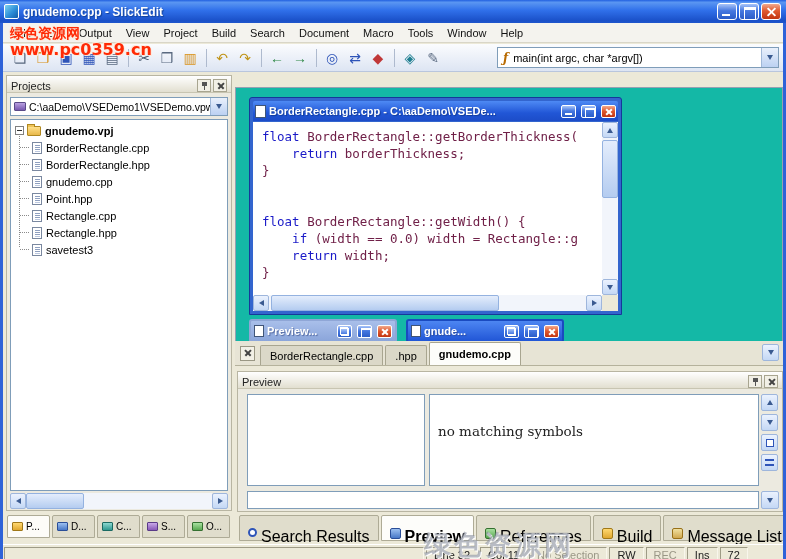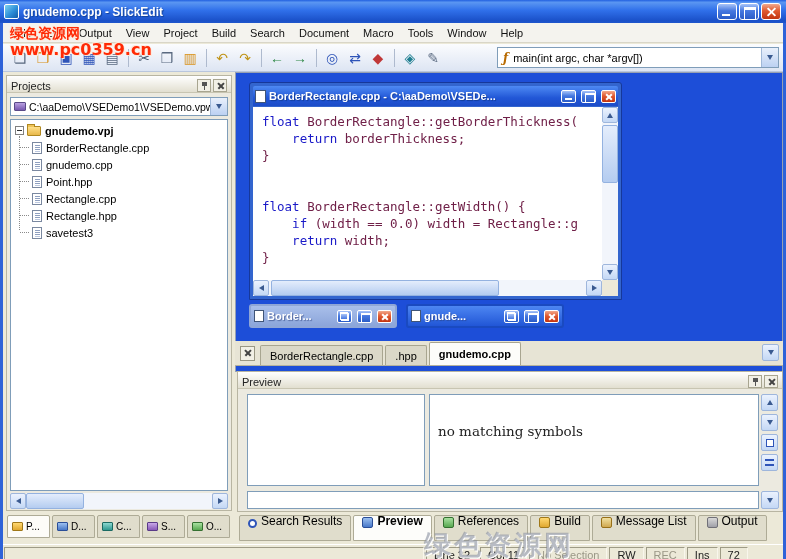--- a/index.html
+++ b/index.html
@@ -108,21 +108,21 @@
     display:flex; align-items:center; gap:3px; padding:0 4px; font-size:10px; }
   .ltab.active { background:#FDFCF8; }
   .lti { width:11px; height:9px; flex:none; border-radius:1px; }
   .lti-p { background:linear-gradient(#FFD870,#E0A830); border:1px solid #A07818; }
   .lti-d { background:linear-gradient(#9CC0F0,#4878C8); border:1px solid #2A4E98; }
   .lti-c { background:linear-gradient(#8CD8D0,#2E9890); border:1px solid #1A6A62; }
   .lti-s { background:linear-gradient(#C8A8E8,#8858B8); border:1px solid #5A3A88; }
   .lti-o { background:linear-gradient(#A8E0A0,#58A850); border:1px solid #347030; }
 
   
-  .mdi { position:absolute; left:232px; top:49px; width:548px; height:300px; background:#1d4ed8;
+  .mdi { position:absolute; left:232px; top:64px; width:548px; height:267px; background:#14b8a6;
     border:1px solid #96A0B2; }
   .echild { position:absolute; left:13px; top:9px; width:373px; height:218px;
     background:#3365CE; border:1px solid #16389A; border-radius:3px 3px 0 0; padding:3px; }
   .etitle { height:20px; display:flex; align-items:center; gap:3px; padding:0 2px;
     background:linear-gradient(#4E8AF4,#2156D6 60%,#1C4CC8); border-radius:2px 2px 0 0;
     color:#fff; font-size:11px; font-weight:bold; white-space:nowrap; overflow:hidden; }
   .etitle .doc-ic { width:11px; height:13px; background:#fff; border:1px solid #405578; flex:none; }
   .etitle-text { flex:1; overflow:hidden; white-space:nowrap; text-shadow:1px 1px 1px #123C9A; }
   .ebody { position:absolute; left:3px; top:24px; right:3px; bottom:3px; background:#fff; }
   .code { position:absolute; left:0; top:0; right:16px; bottom:16px; overflow:hidden;
@@ -165,21 +165,21 @@
     color:#2E54B8; font-size:11px; }
   .pv-sq { width:8px; height:8px; border:1px solid #2E54B8; background:#fff; }
   .pv-ln { width:9px; height:7px; border-top:2px solid #2E54B8; border-bottom:2px solid #2E54B8; }
   .pv-input { position:absolute; left:9px; top:119px; width:512px; height:18px; background:#fff;
     border:1px solid #7F9DB9; font-size:11px; padding:0 3px; font-family:"Liberation Sans",sans-serif; }
   .pv-dd { position:absolute; right:3px; top:119px; width:18px; height:18px; display:flex; align-items:center;
     justify-content:center; background:linear-gradient(#EBF2FE,#C4D8F5); border:1px solid #9EB6DC; border-radius:2px; }
 
   
   .btabs { position:absolute; left:236px; top:492px; display:flex; gap:2px; align-items:flex-end; }
-  .btab { height:21px; display:flex; align-items:flex-end; gap:4px; padding:12px 8px; font-size:12px;
+  .btab { height:21px; display:flex; align-items:flex-start; gap:4px; padding:12px 8px; font-size:16px;
     background:#E0DDCC; border:1px solid #AEAB96; border-radius:2px 2px 0 0; white-space:nowrap; }
   .btab.active { height:23px; background:#FDFDFA; font-weight:bold; }
   .bti { width:11px; height:11px; flex:none; border-radius:2px; }
   .bti-search { border:2px solid #2E54B8; border-radius:50%; width:9px; height:9px; background:#fff; }
   .bti-preview { background:linear-gradient(#9CC0F0,#4878C8); border:1px solid #2A4E98; }
   .bti-refs { background:linear-gradient(#A8E0A0,#58A850); border:1px solid #347030; }
   .bti-build { background:linear-gradient(#FFD870,#E0A830); border:1px solid #A07818; }
   .bti-msg { background:linear-gradient(#F0E0A0,#D0A850); border:1px solid #987018; }
   .bti-out { background:linear-gradient(#D8D8D8,#A0A0A8); border:1px solid #707078; }
 
@@ -289,20 +289,25 @@
         </div>
         <div class="tkids">
           <div class="trow">
             <i class="tstub"></i>
               <span class="tfile"></span>
             <span>BorderRectangle.cpp</span>
           </div>
           <div class="trow">
             <i class="tstub"></i>
               <span class="tfile"></span>
+            <span>BorderRectangle.hpp</span>
+          </div>
+          <div class="trow">
+            <i class="tstub"></i>
+              <span class="tfile"></span>
             <span>gnudemo.cpp</span>
           </div>
           <div class="trow">
             <i class="tstub"></i>
               <span class="tfile"></span>
             <span>Point.hpp</span>
           </div>
           <div class="trow">
             <i class="tstub"></i>
               <span class="tfile"></span>
@@ -399,21 +404,21 @@
             <span class="sb-btn">
                 <i class="tri-right"></i>
               </span>
           </div>
           <div class="ecorner"></div>
         </div>
       </div>
 
       <div class="mchild" style="left:13px; top:231px; width:148px;">
         <span class="doc-ic"></span>
-        <span class="mtitle">Border...</span>
+        <span class="mtitle">Preview...</span>
         <span class="sbtn g-rest"></span>
         <span class="sbtn g-max"></span>
         <span class="sbtn close g-close"></span>
       </div>
       <div class="mchild active" style="left:170px; top:231px; width:158px;">
         <span class="doc-ic"></span>
         <span class="mtitle">gnude...</span>
         <span class="sbtn g-rest"></span>
         <span class="sbtn g-max"></span>
         <span class="sbtn close g-close"></span>

